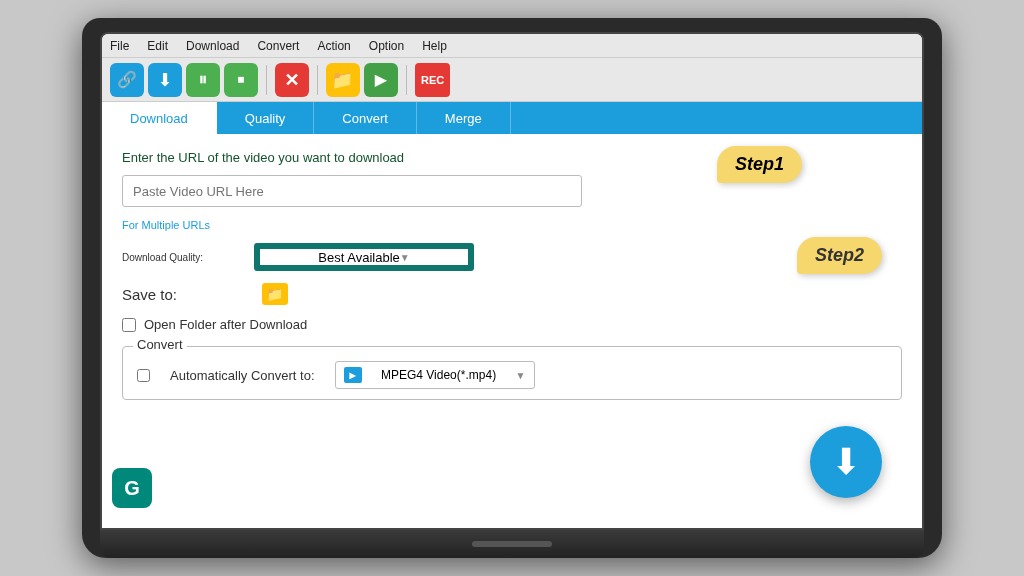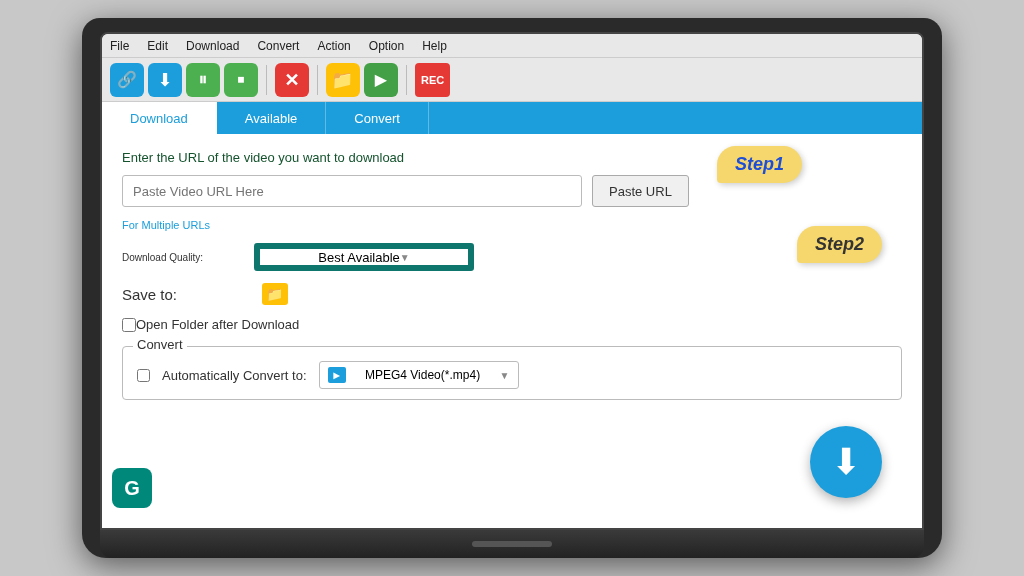--- a/index.html
+++ b/index.html
@@ -240,20 +240,21 @@
       display: flex;
       align-items: center;
       justify-content: center;
       font-size: 14px;
       margin-left: 8px;
     }
 
     .checkbox-row {
       display: flex;
       align-items: center;
+      gap: 8px;
       margin-bottom: 14px;
     }
     .checkbox-row input[type=checkbox] {
       width: 14px;
       height: 14px;
     }
     .checkbox-label {
       font-size: 13px;
       color: #333;
     }
@@ -271,21 +272,21 @@
       top: -10px;
       left: 10px;
       background: white;
       padding: 0 4px;
       font-size: 13px;
       color: #333;
     }
     .convert-inner {
       display: flex;
       align-items: center;
-      gap: 12px;
+      gap: 20px;
       margin-top: 4px;
     }
 
     .format-dropdown {
       height: 28px;
       border: 1px solid #bbb;
       border-radius: 3px;
       padding: 0 8px;
       font-size: 12px;
       background: white;
@@ -314,27 +315,27 @@
     .step1-bubble {
       position: absolute;
       top: 12px;
       right: 120px;
       background: #f5d76e;
       border-radius: 50px 50px 50px 10px;
       padding: 8px 18px;
       font-size: 18px;
       font-weight: bold;
       font-style: italic;
-      color: #1d4ed8;
+      color: #000000;
       box-shadow: 2px 2px 6px rgba(0,0,0,0.2);
     }
 
     .step2-bubble {
       position: absolute;
-      top: 92px;
+      top: 103px;
       right: 40px;
       background: #f5d76e;
       border-radius: 50px 50px 50px 10px;
       padding: 8px 18px;
       font-size: 18px;
       font-weight: bold;
       font-style: italic;
       color: #333;
       box-shadow: 2px 2px 6px rgba(0,0,0,0.2);
     }
@@ -403,36 +404,36 @@
         <button class="toolbar-btn btn-red" title="Cancel" style="color:white; font-size:18px; font-weight:bold;">✕</button>
         <div class="toolbar-sep"></div>
         <button class="toolbar-btn btn-yellow" title="Open Folder" style="font-size:18px;">📁</button>
         <button class="toolbar-btn btn-green2" title="Play" style="color:white; font-size:16px;">▶</button>
         <div class="toolbar-sep"></div>
         <button class="btn-rec toolbar-btn" title="Record">REC</button>
       </div>
 
       <div class="tabs-bar">
         <div class="tab active">Download</div>
-        <div class="tab">Available</div>
+        <div class="tab">Quality</div>
         <div class="tab">Convert</div>
+        <div class="tab">Merge</div>
       </div>
 
       <div class="main-content">
 
         
         <div class="step1-bubble">Step1</div>
 
         
         <div class="section-label">Enter the URL of the video you want to download</div>
 
         
         <div class="url-row">
           <input class="url-input" type="text" placeholder="Paste Video URL Here" style="">
-          <button class="paste-btn">Paste URL</button>
         </div>
 
         
         <a class="multi-url-link">For Multiple URLs</a>
 
         
         <div class="form-row">
           <span class="form-label">Download Quality:</span>
           <div class="dropdown">
             <span>Best Available</span>

